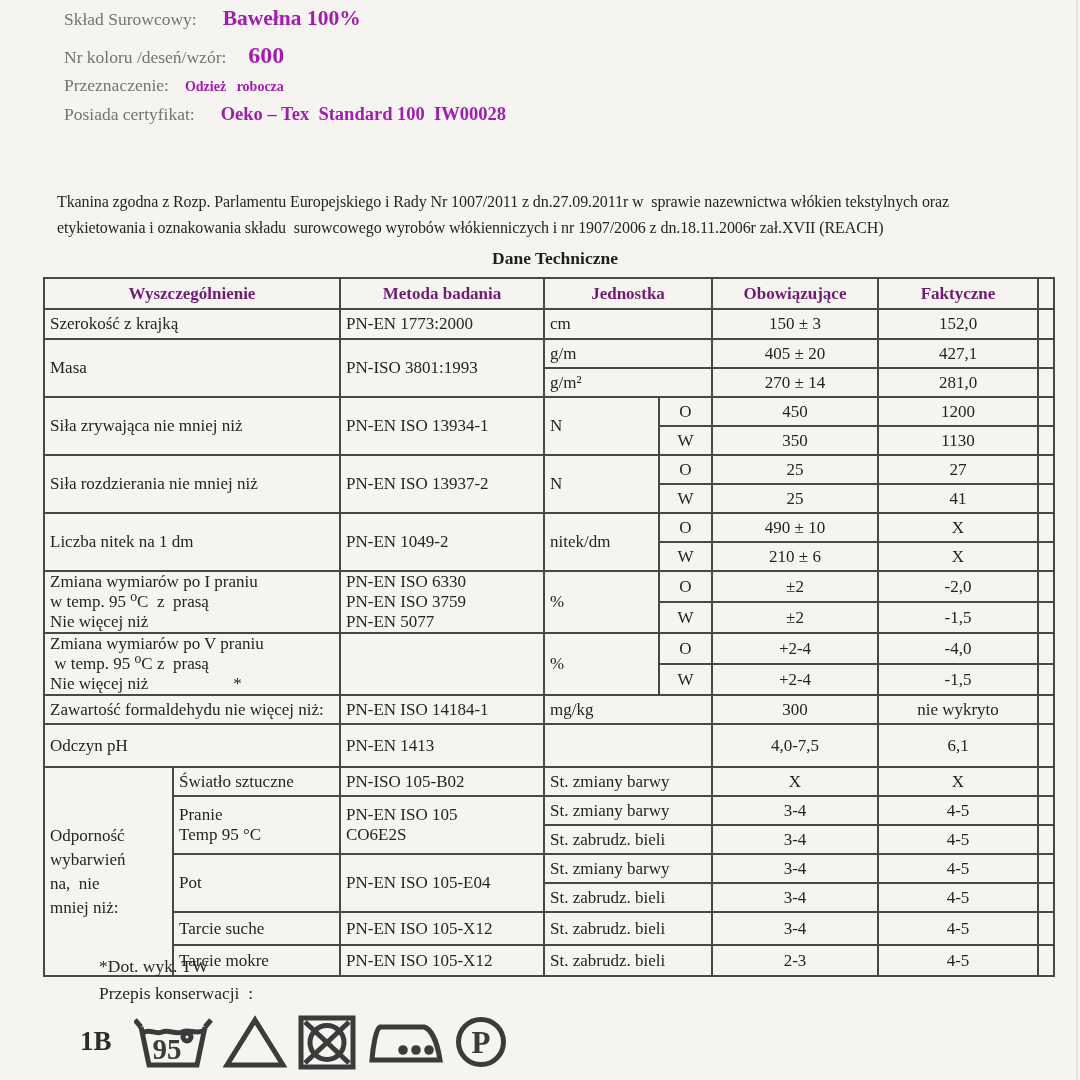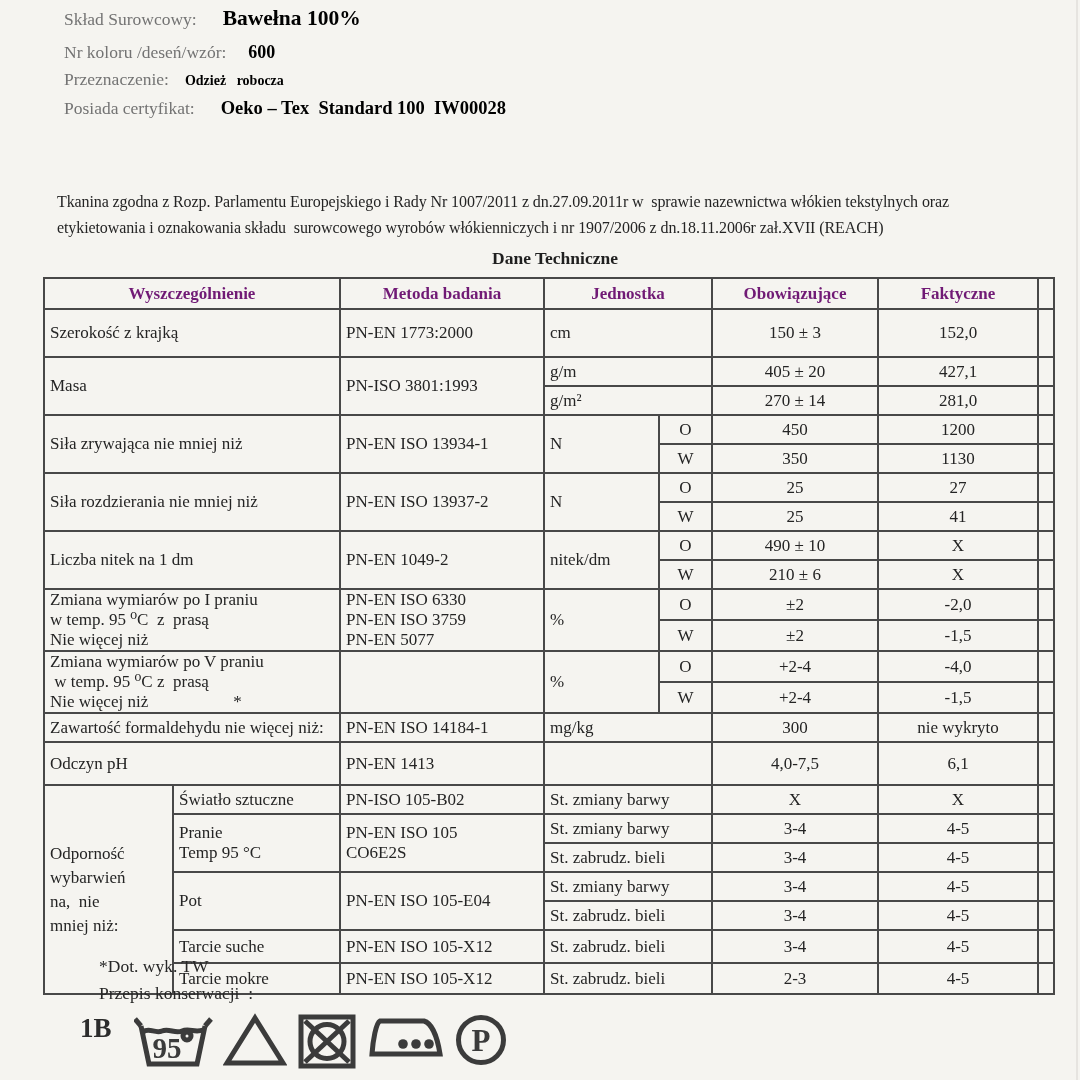--- a/index.html
+++ b/index.html
@@ -4,23 +4,23 @@
 <style>
   html,body{margin:0;padding:0;}
   body{
     width:1080px;height:1080px;position:relative;overflow:hidden;
     background:#f5f4f0;color:#262626;
     font-family:"Liberation Serif","DejaVu Serif",serif;
   }
   .fields{position:absolute;left:64px;top:6px;}
   .frow{white-space:pre-wrap;}
   .frow .lbl{font-size:17.5px;color:#737373;}
-  .frow .val{font-weight:bold;white-space:pre-wrap;color:#000000;}
+  .frow .val{font-weight:bold;white-space:pre-wrap;color:#a21caf;}
   .f1{margin-top:0;}   .f1 .val{font-size:21.5px;margin-left:26px;}
-  .f2{margin-top:11px;}.f2 .val{font-size:18px;margin-left:22px;}
+  .f2{margin-top:11px;}.f2 .val{font-size:24px;margin-left:22px;}
   .f3{margin-top:8px;} .f3 .val{font-size:19px;margin-left:20px;letter-spacing:.5px;}
   .f4{margin-top:6px;} .f4 .val{font-size:14px;margin-left:16px;}
   .f5{margin-top:8px;} .f5 .val{font-size:18.5px;margin-left:26px;}
   .legal{
     position:absolute;left:57px;top:189px;width:1010px;
     font-size:16px;line-height:26px;white-space:pre-wrap;color:#242424;
     letter-spacing:-0.1px;
   }
   .ttitle{
     position:absolute;left:0;top:248px;width:1110px;text-align:center;
@@ -40,21 +40,21 @@
   td.un{text-align:left;padding-left:13px;}
   td.ow{text-align:center;}
   td.rq,td.ac{text-align:center;}
   td.pre{white-space:pre-wrap;line-height:20px;}
   td.grp{text-align:left;padding-left:24px;white-space:pre-wrap;line-height:24px;}
   td.sl{padding:0;border:1.6px solid #5a5a5a;}
   .footnote{position:absolute;left:99px;top:956px;font-size:17.5px;}
   .carelabel{position:absolute;left:99px;top:983px;font-size:17.5px;white-space:pre-wrap;}
   .care{
     position:absolute;left:80px;top:1013px;height:58px;
-    display:flex;align-items:flex-start;gap:9px;
+    display:flex;align-items:center;gap:9px;
   }
   .care .code{font-size:27px;font-weight:bold;margin-right:13px;padding-bottom:2px;color:#2c2c2c;}
   .care svg{display:block;}
   .sym{stroke:#3b3b3b;fill:none;stroke-width:5;}
   .symtxt{fill:#3b3b3b;font-family:"Liberation Serif","DejaVu Serif",serif;font-weight:bold;}
   .edge{position:absolute;right:2px;top:0;width:2px;height:1080px;background:#e6e4e0;}
 </style>
 </head>
 <body>
 
@@ -84,21 +84,21 @@
   <tbody>
       <tr style="height:31px">
     <th colspan="2">Wyszczególnienie</th>
     <th>Metoda badania</th>
     <th colspan="2">Jednostka</th>
     <th>Obowiązujące</th>
     <th>Faktyczne</th>
     <th class="sl"></th>
   </tr>
 
-  <tr style="height:48px">
+  <tr style="height:30px">
     <td colspan="2" class="nm">Szerokość z krajką</td>
     <td class="mt">PN-EN 1773:2000</td>
     <td colspan="2" class="un">cm</td>
     <td class="rq">150 ± 3</td>
     <td class="ac">152,0</td>
     <td class="sl"></td>
   </tr>
 
   <tr style="height:29px">
     <td colspan="2" rowspan="2" class="nm">Masa</td>

